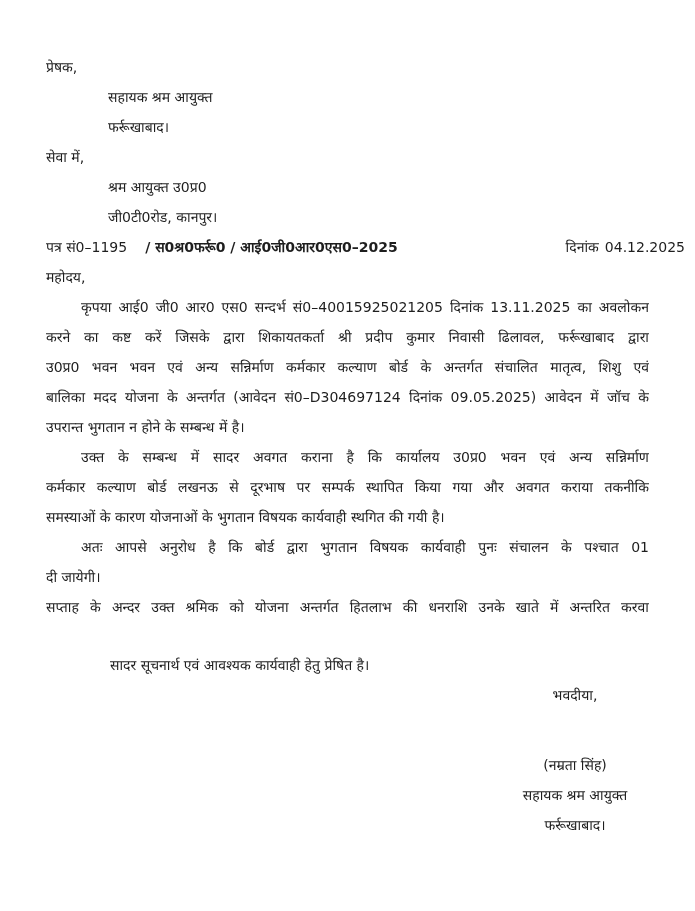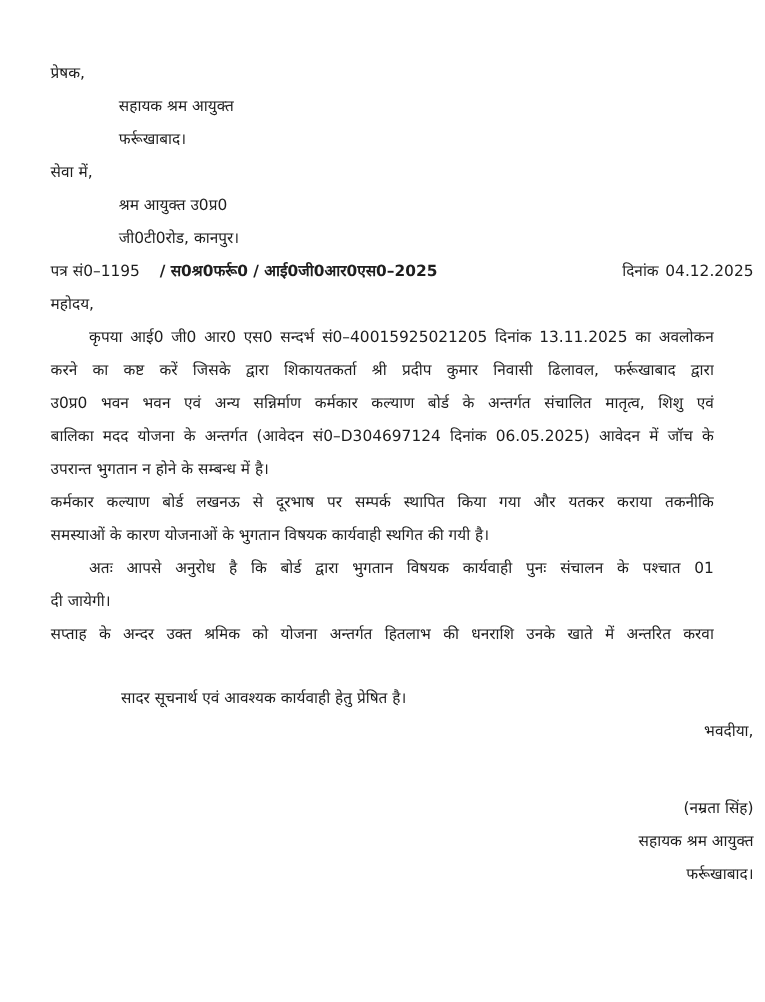--- a/index.html
+++ b/index.html
@@ -54,21 +54,21 @@
   .closing {
     line-height: 30px;
     height: 30px;
     margin-left: 64px;
     white-space: nowrap;
     margin-top: 28px;
   }
   .sig-col {
     width: 220px;
     margin: 0 -36px 0 auto;
-    text-align: right;
+    text-align: center;
     line-height: 30px;
   }
   .valediction { margin-bottom: 40px; }
 </style>
 </head>
 <body>
 
 <div class="page">
 
   <div>
@@ -88,26 +88,27 @@
     <span class="ref-code">/ स0श्र0फर्रू0 / आई0जी0आर0एस0–2025</span>
     <span class="date-wrap"><span>दिनांक</span><span class="num">04.12.2025</span></span>
   </div>
 
   <div class="hline">महोदय,</div>
 
   <div>
     <div class="para-line first">कृपया आई0 जी0 आर0 एस0 सन्दर्भ सं0–40015925021205 दिनांक 13.11.2025 का अवलोकन</div>
     <div class="para-line">करने का कष्ट करें जिसके द्वारा शिकायतकर्ता श्री प्रदीप कुमार निवासी ढिलावल, फर्रूखाबाद द्वारा</div>
     <div class="para-line">उ0प्र0 भवन भवन एवं अन्य सन्निर्माण कर्मकार कल्याण बोर्ड के अन्तर्गत संचालित मातृत्व, शिशु एवं</div>
-    <div class="para-line">बालिका मदद योजना के अन्तर्गत (आवेदन सं0–D304697124 दिनांक 06.05.2025) आवेदन में जॉच के</div>
+    <div class="para-line">बालिका मदद योजना के अन्तर्गत (आवेदन सं0–D304697124 दिनांक 09.05.2025) आवेदन में जॉच के</div>
     <div class="para-line last">उपरान्त भुगतान न होने के सम्बन्ध में है।</div>
   </div>
 
   <div>
-    <div class="para-line">कर्मकार कल्याण बोर्ड लखनऊ से दूरभाष पर सम्पर्क स्थापित किया गया और यतकर कराया तकनीकि</div>
+    <div class="para-line first">उक्त के सम्बन्ध में सादर अवगत कराना है कि कार्यालय उ0प्र0 भवन एवं अन्य सन्निर्माण</div>
+    <div class="para-line">कर्मकार कल्याण बोर्ड लखनऊ से दूरभाष पर सम्पर्क स्थापित किया गया और अवगत कराया तकनीकि</div>
     <div class="para-line last">समस्याओं के कारण योजनाओं के भुगतान विषयक कार्यवाही स्थगित की गयी है।</div>
   </div>
 
   <div>
     <div class="para-line first">अतः आपसे अनुरोध है कि बोर्ड द्वारा भुगतान विषयक कार्यवाही पुनः संचालन के पश्चात 01</div>
     <div class="para-line last">दी जायेगी।</div>
     <div class="para-line">सप्ताह के अन्दर उक्त श्रमिक को योजना अन्तर्गत हितलाभ की धनराशि उनके खाते में अन्तरित करवा</div>
   </div>
 
   <div class="closing">सादर सूचनार्थ एवं आवश्यक कार्यवाही हेतु प्रेषित है।</div>

